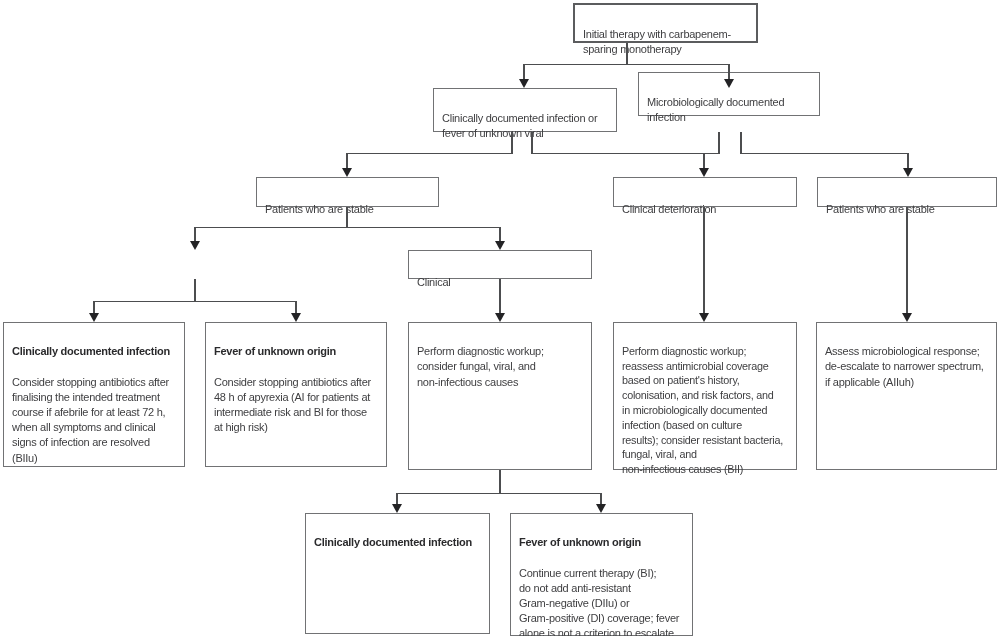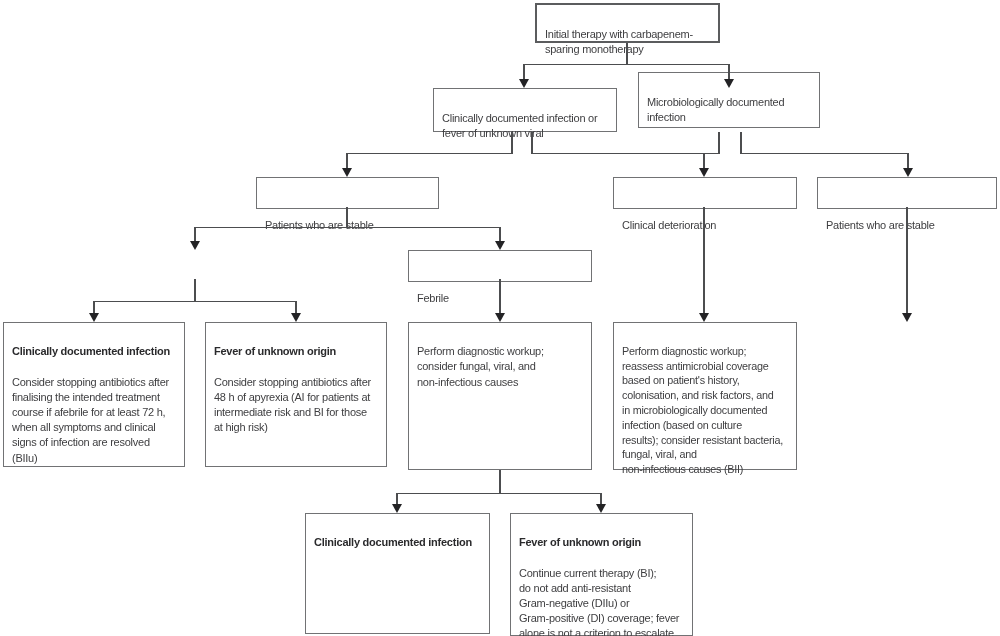--- a/index.html
+++ b/index.html
@@ -12,60 +12,60 @@
     font-family:"Liberation Sans","DejaVu Sans",sans-serif;
     color:var(--text);overflow:hidden;
   }
   .node{
     position:absolute;box-sizing:border-box;background:#fff;
     border:1.5px solid var(--box-border);
     padding:6px 5px 5px 8px;
     font-size:11px;letter-spacing:-0.25px;line-height:15.2px;
     white-space:pre-line;
   }
-  .node.root{border-color:var(--box-border-dark);border-width:2px;}
+  .node.root{border-color:var(--box-border-dark);border-width:2px;margin-left:38px;}
   .node.hdr{line-height:15.5px;padding-top:6px;}
-  .node.single{padding-top:25px;}
+  .node.single{padding-top:9px;}
   .node.tight{line-height:14.8px;font-size:10.8px;}
   .tt{display:block;font-weight:700;color:var(--title);}
   .ln{position:absolute;background:var(--connector);}
   .ar{position:absolute;width:0;height:0;border-left:5.5px solid transparent;
       border-right:5.5px solid transparent;border-top:9px solid var(--arrow);}
 </style>
 </head>
 <body>
 
 <div class="canvas">
 
   <div class="node root hdr" style="left:535px;top:3px;width:185px;height:40px">
     <span class="tx">Initial therapy with carbapenem-
 sparing monotherapy</span>
   </div>
 
   <div class="node hdr" style="left:433px;top:88px;width:184px;height:44px">
     <span class="tx">Clinically documented infection or
 fever of unknown viral</span>
   </div>
-  <div class="node hdr" style="left:638px;top:72px;width:182px;height:56px">
+  <div class="node hdr" style="left:638px;top:72px;width:182px;height:44px">
     <span class="tx">Microbiologically documented
 infection</span>
   </div>
 
   <div class="node single" style="left:256px;top:177px;width:183px;height:30px">
     <span class="tx">Patients who are stable</span>
   </div>
   <div class="node single" style="left:613px;top:177px;width:184px;height:30px">
     <span class="tx">Clinical deterioration</span>
   </div>
   <div class="node single" style="left:817px;top:177px;width:180px;height:30px">
     <span class="tx">Patients who are stable</span>
   </div>
 
   <div class="node single" style="left:408px;top:250px;width:184px;height:29px">
-    <span class="tx">Febrile</span>
+    <span class="tx">Clinical</span>
   </div>
 
   <div class="node" style="left:3px;top:322px;width:182px;height:145px">
     <span class="tt">Clinically documented infection</span>
     <span class="tx">Consider stopping antibiotics after
 finalising the intended treatment
 course if afebrile for at least 72 h,
 when all symptoms and clinical
 signs of infection are resolved
 (BIIu)</span>
@@ -85,20 +85,25 @@
   <div class="node tight" style="left:613px;top:322px;width:184px;height:148px">
     <span class="tx">Perform diagnostic workup;
 reassess antimicrobial coverage
 based on patient's history,
 colonisation, and risk factors, and
 in microbiologically documented
 infection (based on culture
 results); consider resistant bacteria,
 fungal, viral, and
 non-infectious causes (BII)</span>
+  </div>
+  <div class="node" style="left:816px;top:322px;width:181px;height:148px">
+    <span class="tx">Assess microbiological response;
+de-escalate to narrower spectrum,
+if applicable (AIIuh)</span>
   </div>
 
   <div class="node" style="left:305px;top:513px;width:185px;height:121px">
     <span class="tt">Clinically documented infection</span>
   </div>
   <div class="node" style="left:510px;top:513px;width:183px;height:123px">
     <span class="tt">Fever of unknown origin</span>
     <span class="tx">Continue current therapy (BI);
 do not add anti-resistant
 Gram-negative (DIIu) or

